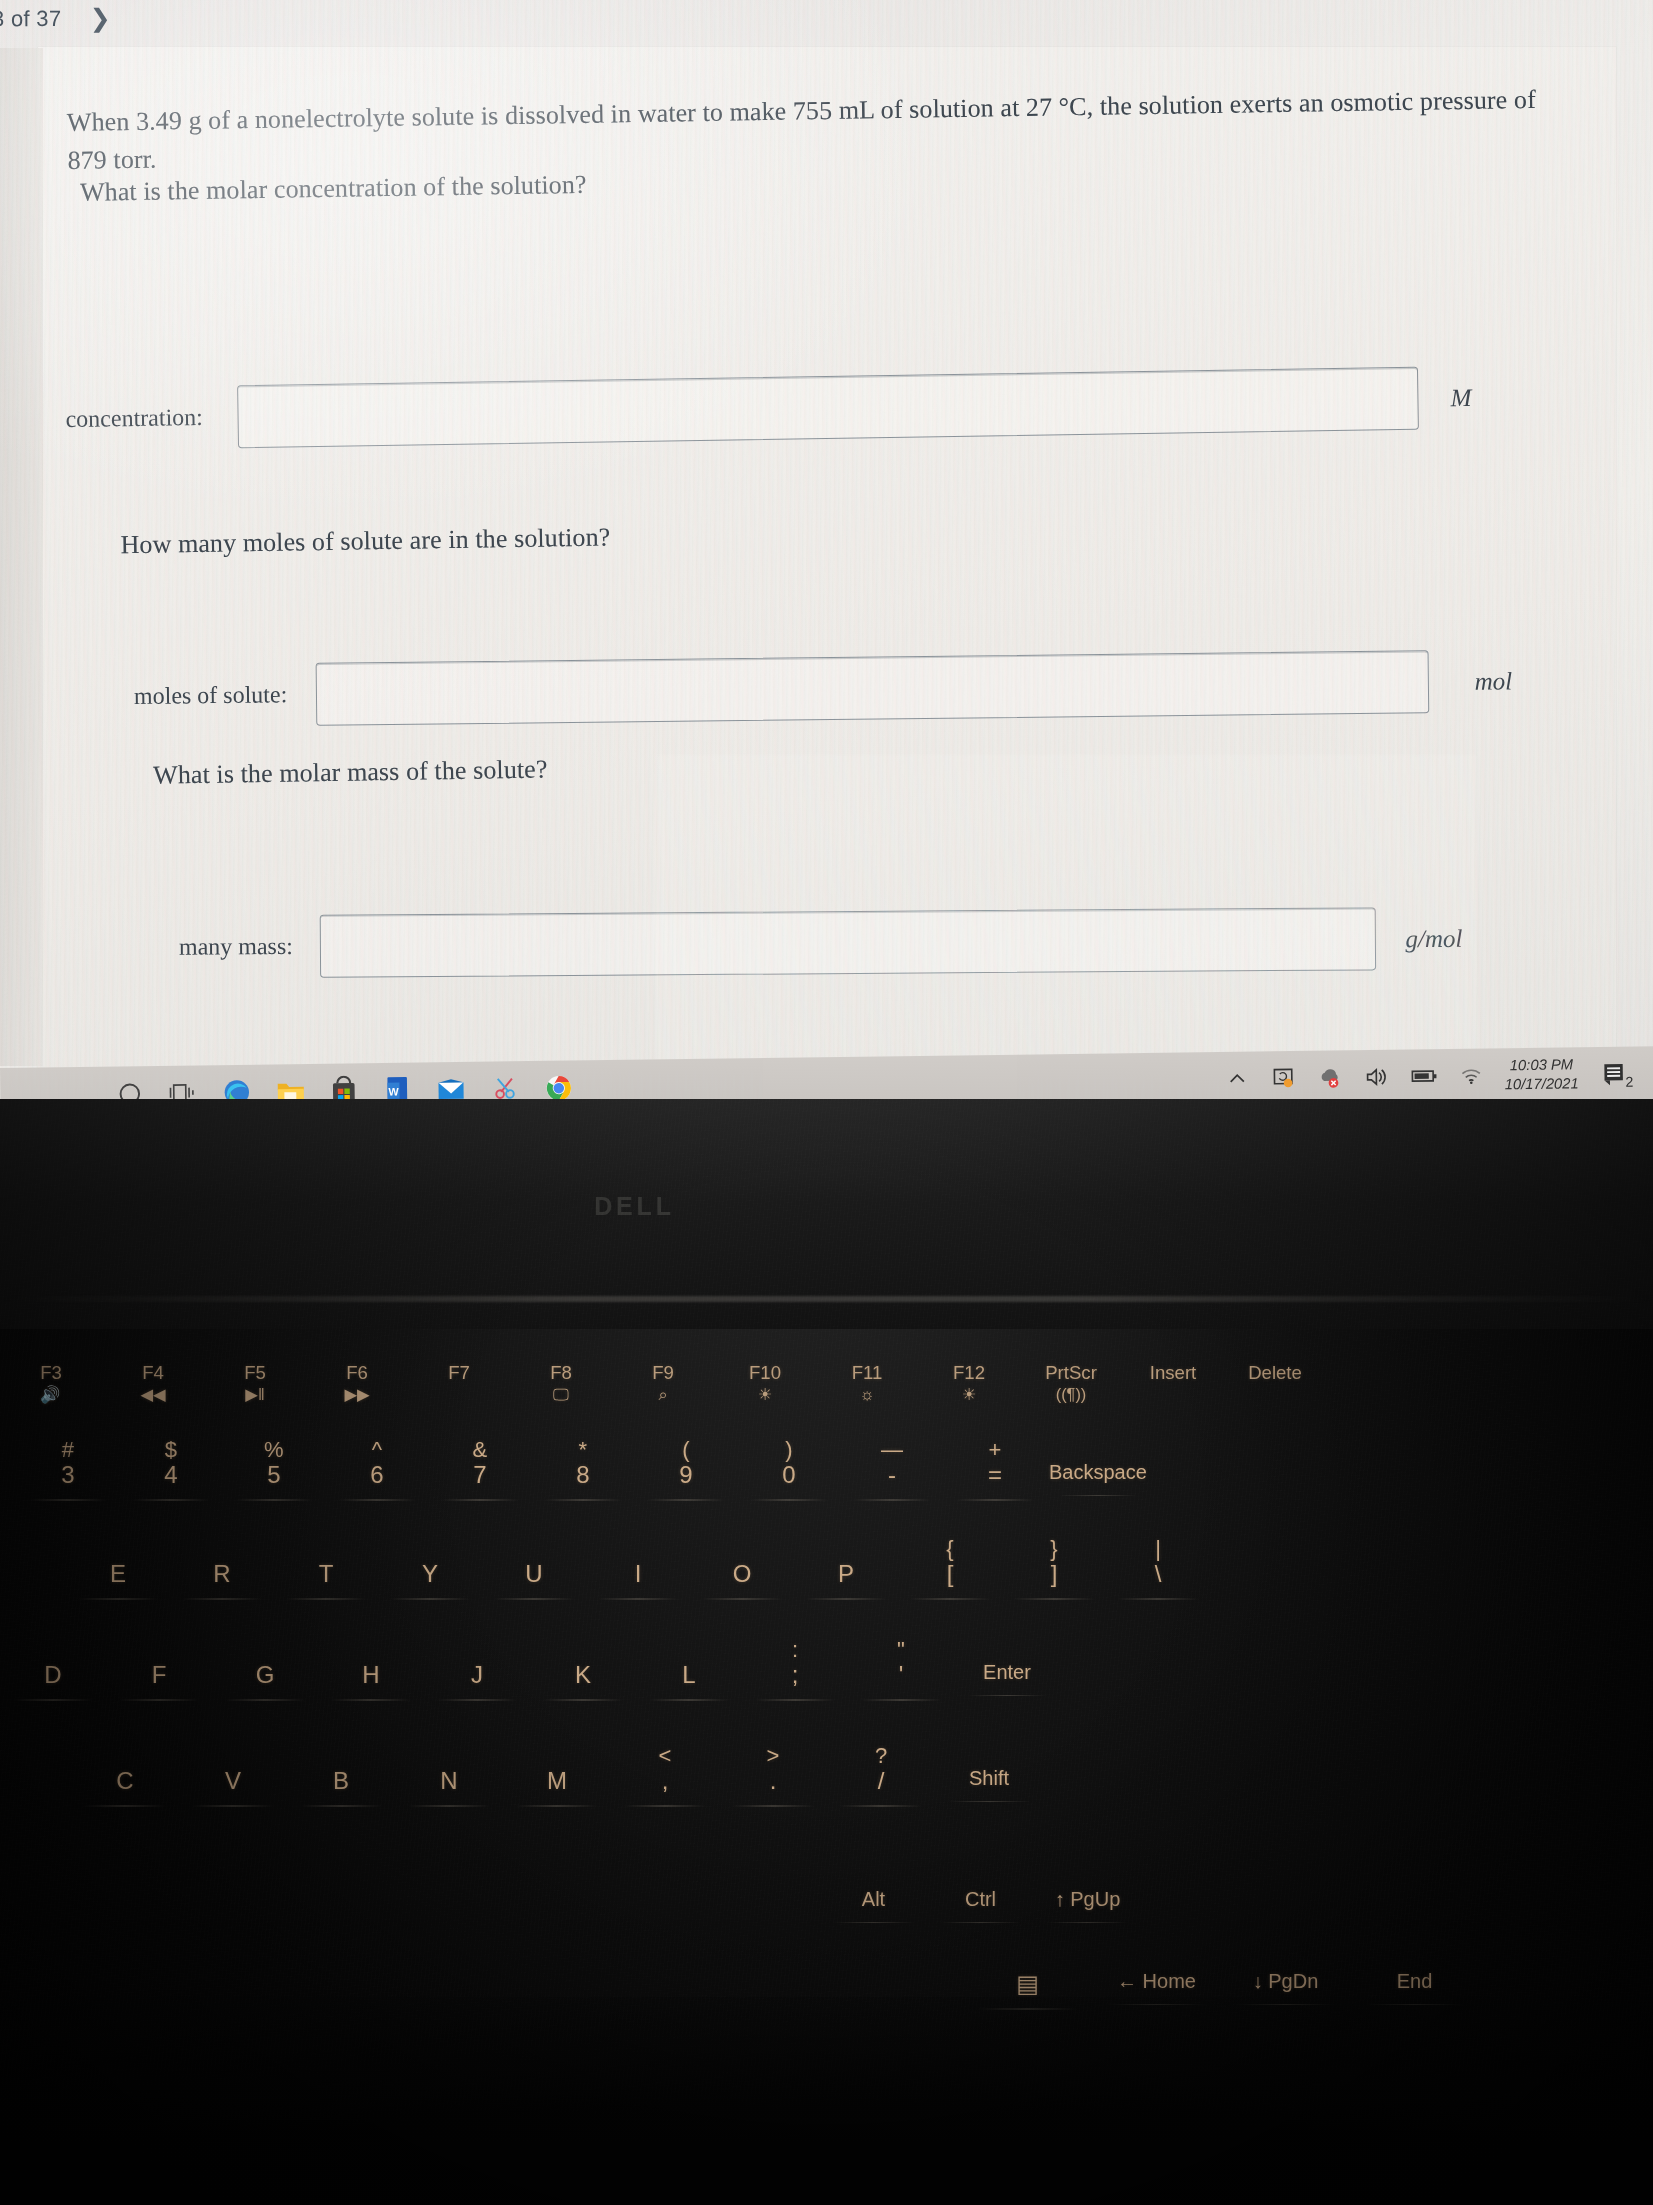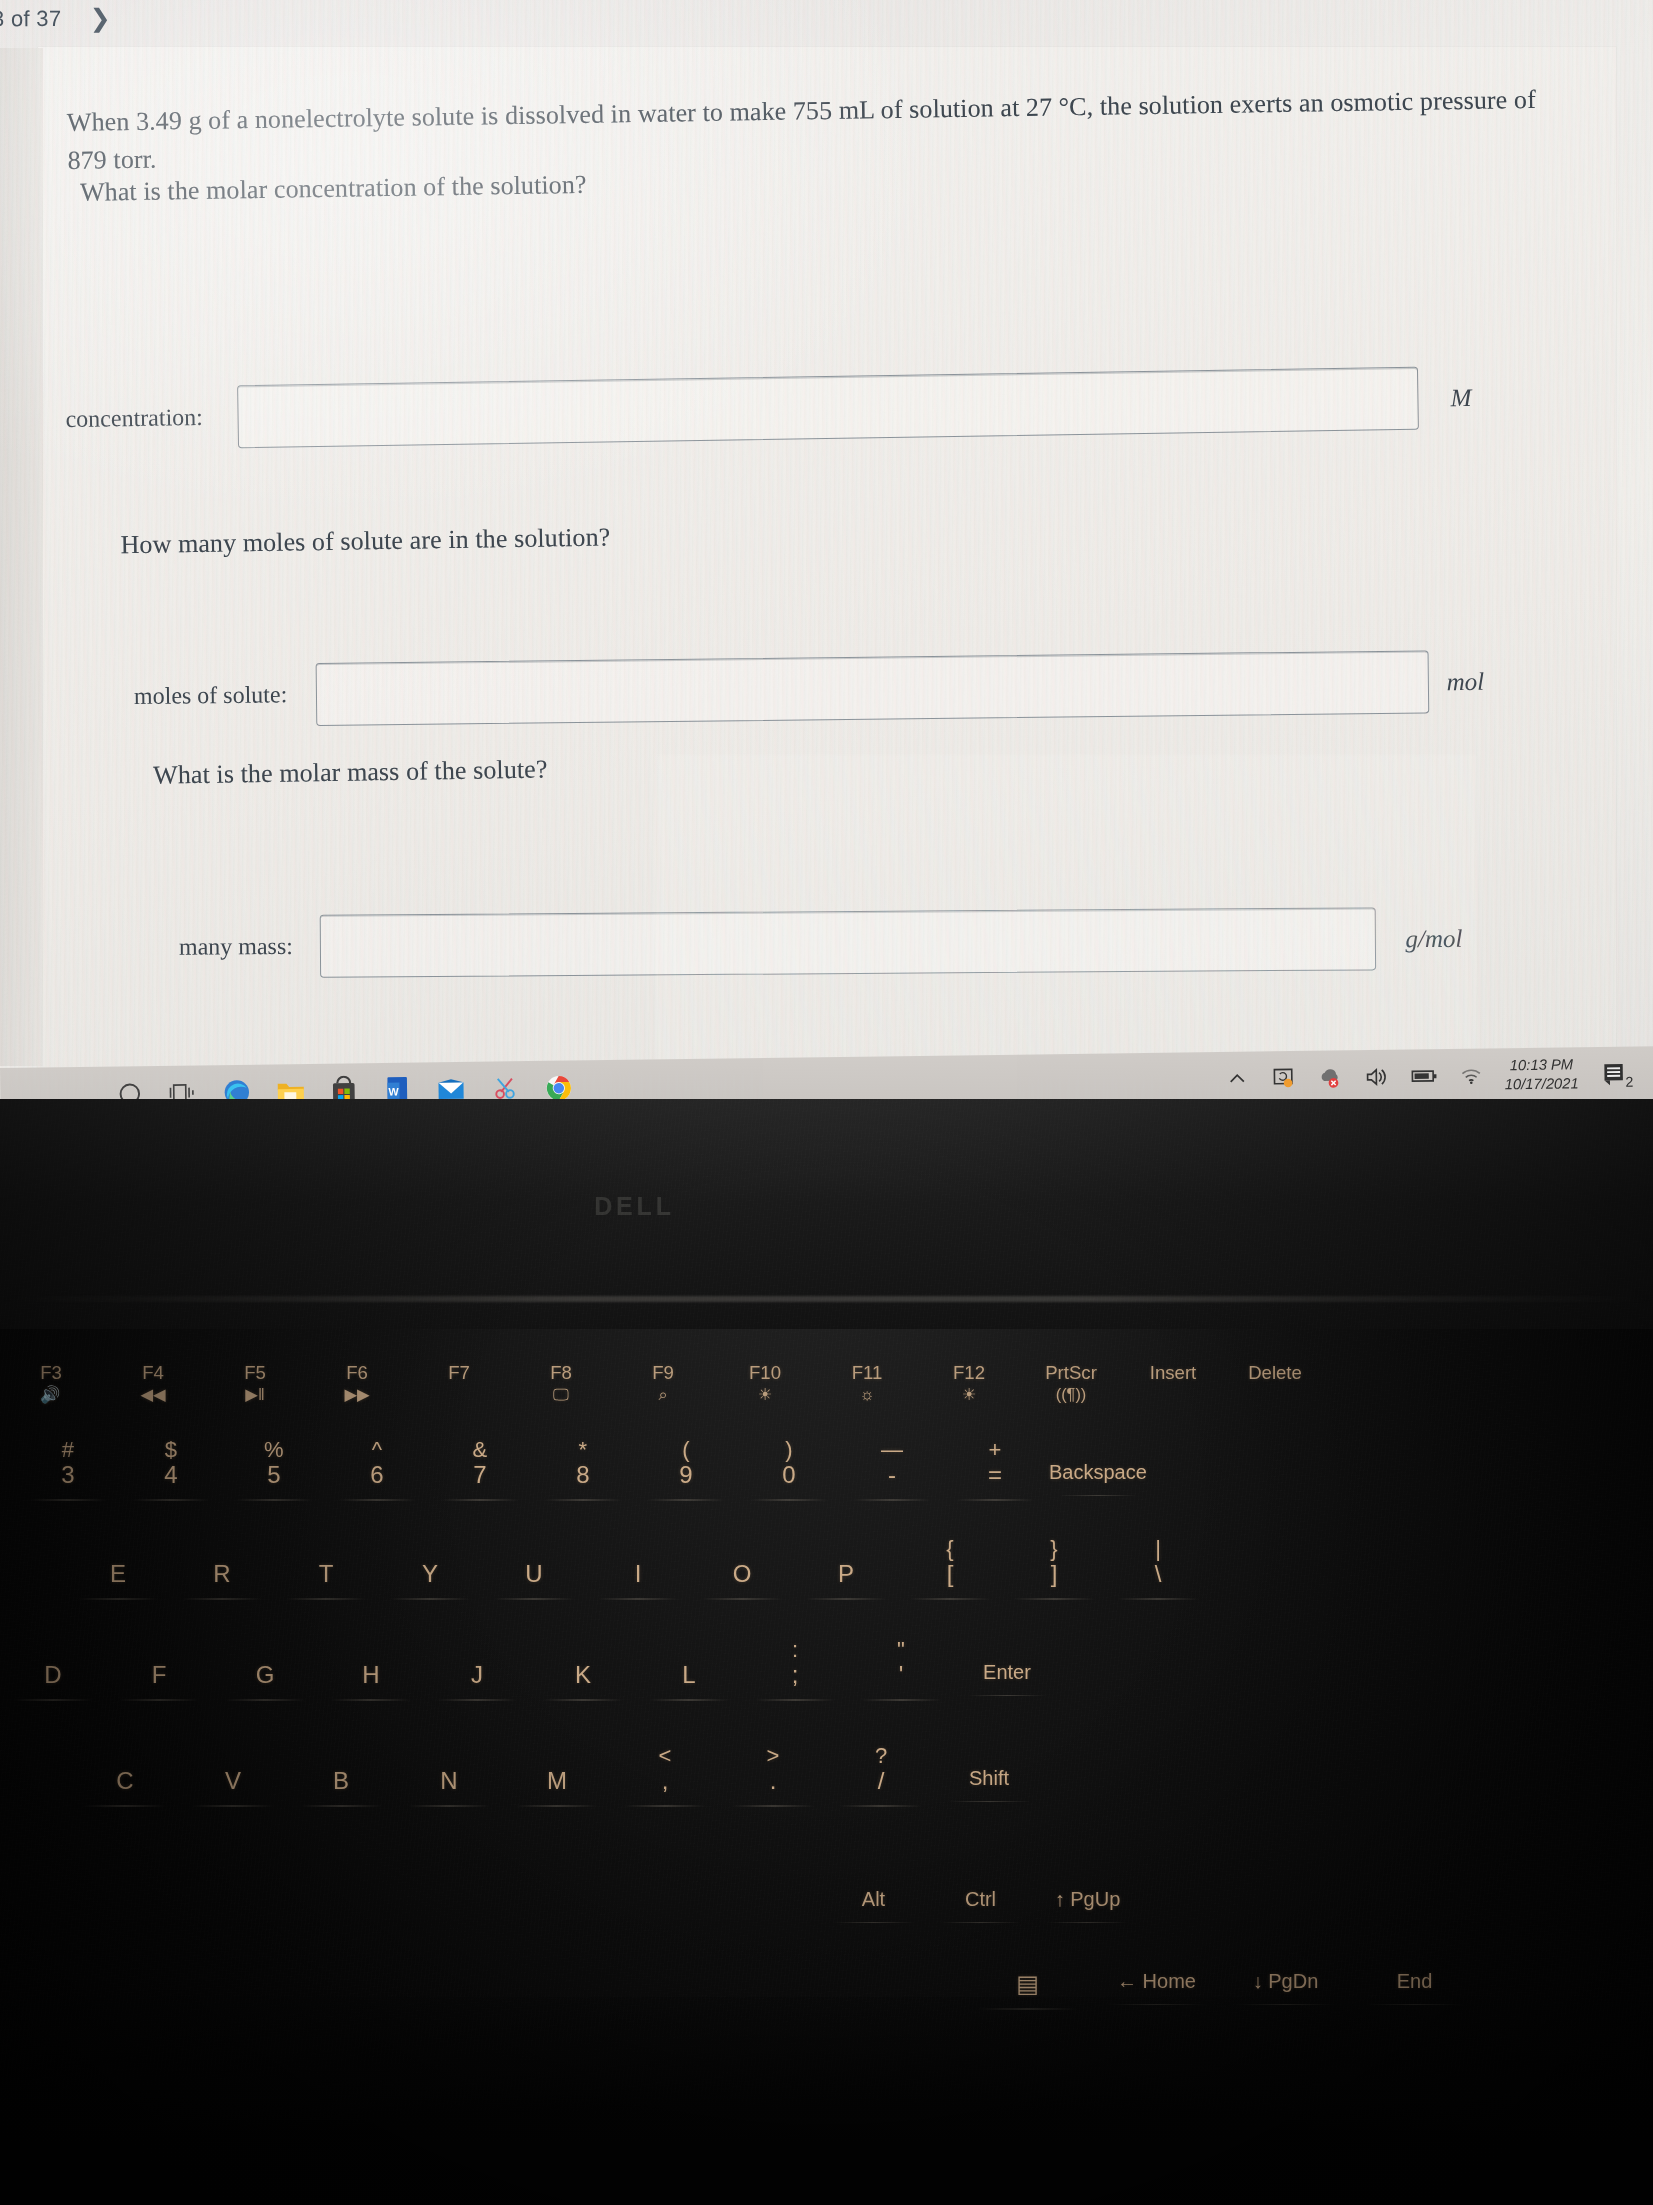--- a/index.html
+++ b/index.html
@@ -89,21 +89,21 @@
     color: #3e4750; font-size: 25px; font-style: italic;
     font-family: "Liberation Serif", serif; white-space: nowrap;
   }
 
   #row-conc  { left: 59px; top: 389px; }
   #row-conc .ans-input { width: 1181px; margin-left: 35px; }
   #row-conc .ans-unit { margin-left: 32px; }
 
   #row-moles { left: 123px; top: 670px; transform: rotate(0.25deg); }
   #row-moles .ans-input { width: 1113px; margin-left: 28.4px; }
-  #row-moles .ans-unit { margin-left: 18px; }
+  #row-moles .ans-unit { margin-left: 46px; }
 
   #row-mass  { left: 164px; top: 924px; transform: rotate(0.5deg); }
   #row-mass .ans-input { width: 1056px; margin-left: 27px; }
   #row-mass .ans-unit { margin-left: 29.5px; }
 
   
   #taskbar {
     position: absolute; left: 0; top: 1068px; width: 1654px; height: 54px; z-index: 9;
     background: linear-gradient(180deg,#cfcbc7,#c7c3bf);
     transform: rotate(-0.75deg); transform-origin: 0 0;
@@ -344,21 +344,21 @@
       </div>
       <div class="tray-ico">
         <svg width="25" height="21" viewBox="0 0 46 38">
           <path d="M6 14a24 24 0 0 1 32 0" fill="none" stroke="#2f2f2f" stroke-width="3" opacity=".55"></path>
           <path d="M12 21a15 15 0 0 1 20 0" fill="none" stroke="#2f2f2f" stroke-width="3" opacity=".75"></path>
           <path d="M18 27a7 7 0 0 1 8 0" fill="none" stroke="#2f2f2f" stroke-width="3"></path>
           <circle cx="22" cy="31" r="2.4" fill="#2f2f2f"></circle>
         </svg>
       </div>
       <div id="clock">
-        <div>10:13 PM</div>
+        <div>10:03 PM</div>
         <div>10/17/2021</div>
       </div>
       <div class="tray-ico" style="position:relative;width:35px;">
         <svg width="27" height="25" viewBox="0 0 50 46">
           <rect x="6" y="4" width="34" height="30" fill="#2b2b2b"></rect>
           <rect x="11" y="10" width="24" height="3.5" fill="#efefef"></rect>
           <rect x="11" y="17" width="24" height="3.5" fill="#efefef"></rect>
           <rect x="11" y="24" width="24" height="3.5" fill="#efefef"></rect>
           <path d="M6 34l10 9V34z" fill="#2b2b2b"></path>
         </svg>

